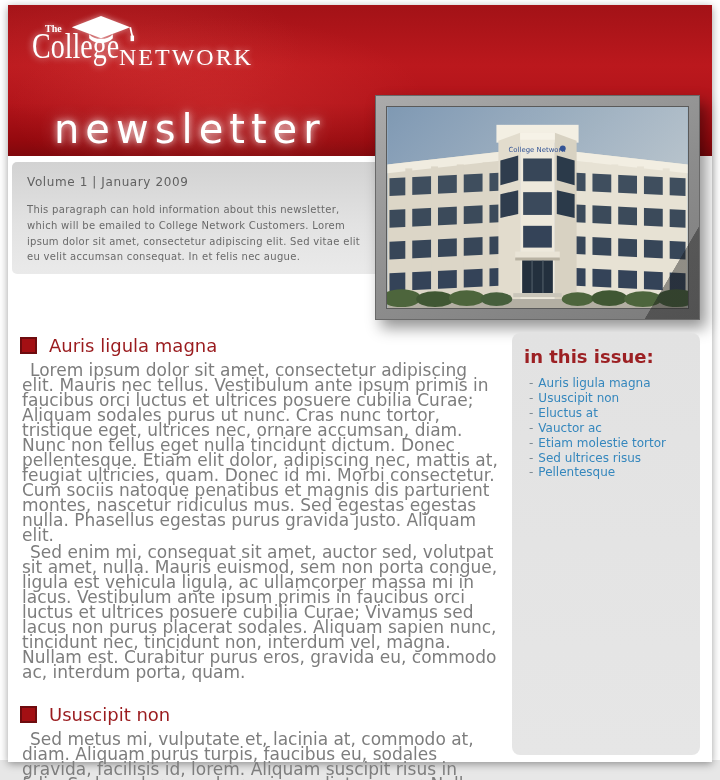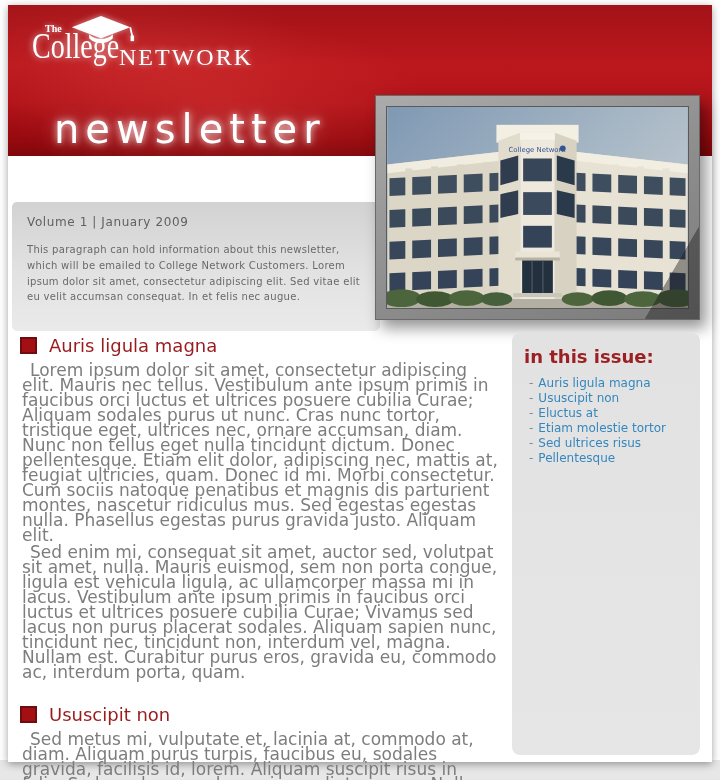--- a/index.html
+++ b/index.html
@@ -45,25 +45,24 @@
   }
   .logo-cap { position:absolute; left:40px; top:3px; width:70px; height:32px;
     filter:drop-shadow(0 0 3px rgba(255,255,255,0.55)); }
   .masthead-title {
     position:absolute; left:46px; top:101px;
     color:#ffffff; font-size:40px; letter-spacing:6px;
     text-shadow:0 0 7px rgba(255,255,255,0.85), 0 0 18px rgba(255,255,255,0.45);
   }
   
   .intro-box {
-    position:absolute; left:4px; top:157px; width:368px; height:129px;
+    position:absolute; left:4px; top:157px; width:368px; height:112px;
     background:linear-gradient(180deg, #d2d2d2 0%, #e2e2e2 55%, #eaeaea 100%);
     border-radius:5px; box-sizing:border-box; padding:13px 15px;
     color:#696969;
-    margin-top:40px;
   }
   .volume-date { font-size:12px; letter-spacing:0.6px; color:#616161; }
   .intro-paragraph { margin-top:13px; font-size:10px; line-height:15.8px; letter-spacing:0.3px; }
   
   .photo-frame {
     position:absolute; left:367px; top:90px; width:325px; height:225px;
     box-sizing:border-box; padding:11px;
     background:linear-gradient(155deg, #ababab 0%, #8d8d8d 55%, #7b7b7b 100%);
     border:1px solid #696969;
     box-shadow:6px 8px 14px rgba(0,0,0,0.42);
@@ -222,20 +221,23 @@
       <div class="sidebar-link-item">
         <span class="link-dash">-</span><a class="sidebar-link">Auris ligula magna</a>
       </div>
       <div class="sidebar-link-item">
         <span class="link-dash">-</span><a class="sidebar-link">Ususcipit non</a>
       </div>
       <div class="sidebar-link-item">
         <span class="link-dash">-</span><a class="sidebar-link">Eluctus at</a>
       </div>
       <div class="sidebar-link-item">
+        <span class="link-dash">-</span><a class="sidebar-link">Vauctor ac</a>
+      </div>
+      <div class="sidebar-link-item">
         <span class="link-dash">-</span><a class="sidebar-link">Etiam molestie tortor</a>
       </div>
       <div class="sidebar-link-item">
         <span class="link-dash">-</span><a class="sidebar-link">Sed ultrices risus</a>
       </div>
       <div class="sidebar-link-item">
         <span class="link-dash">-</span><a class="sidebar-link">Pellentesque</a>
       </div>
     </div>
   </div>

